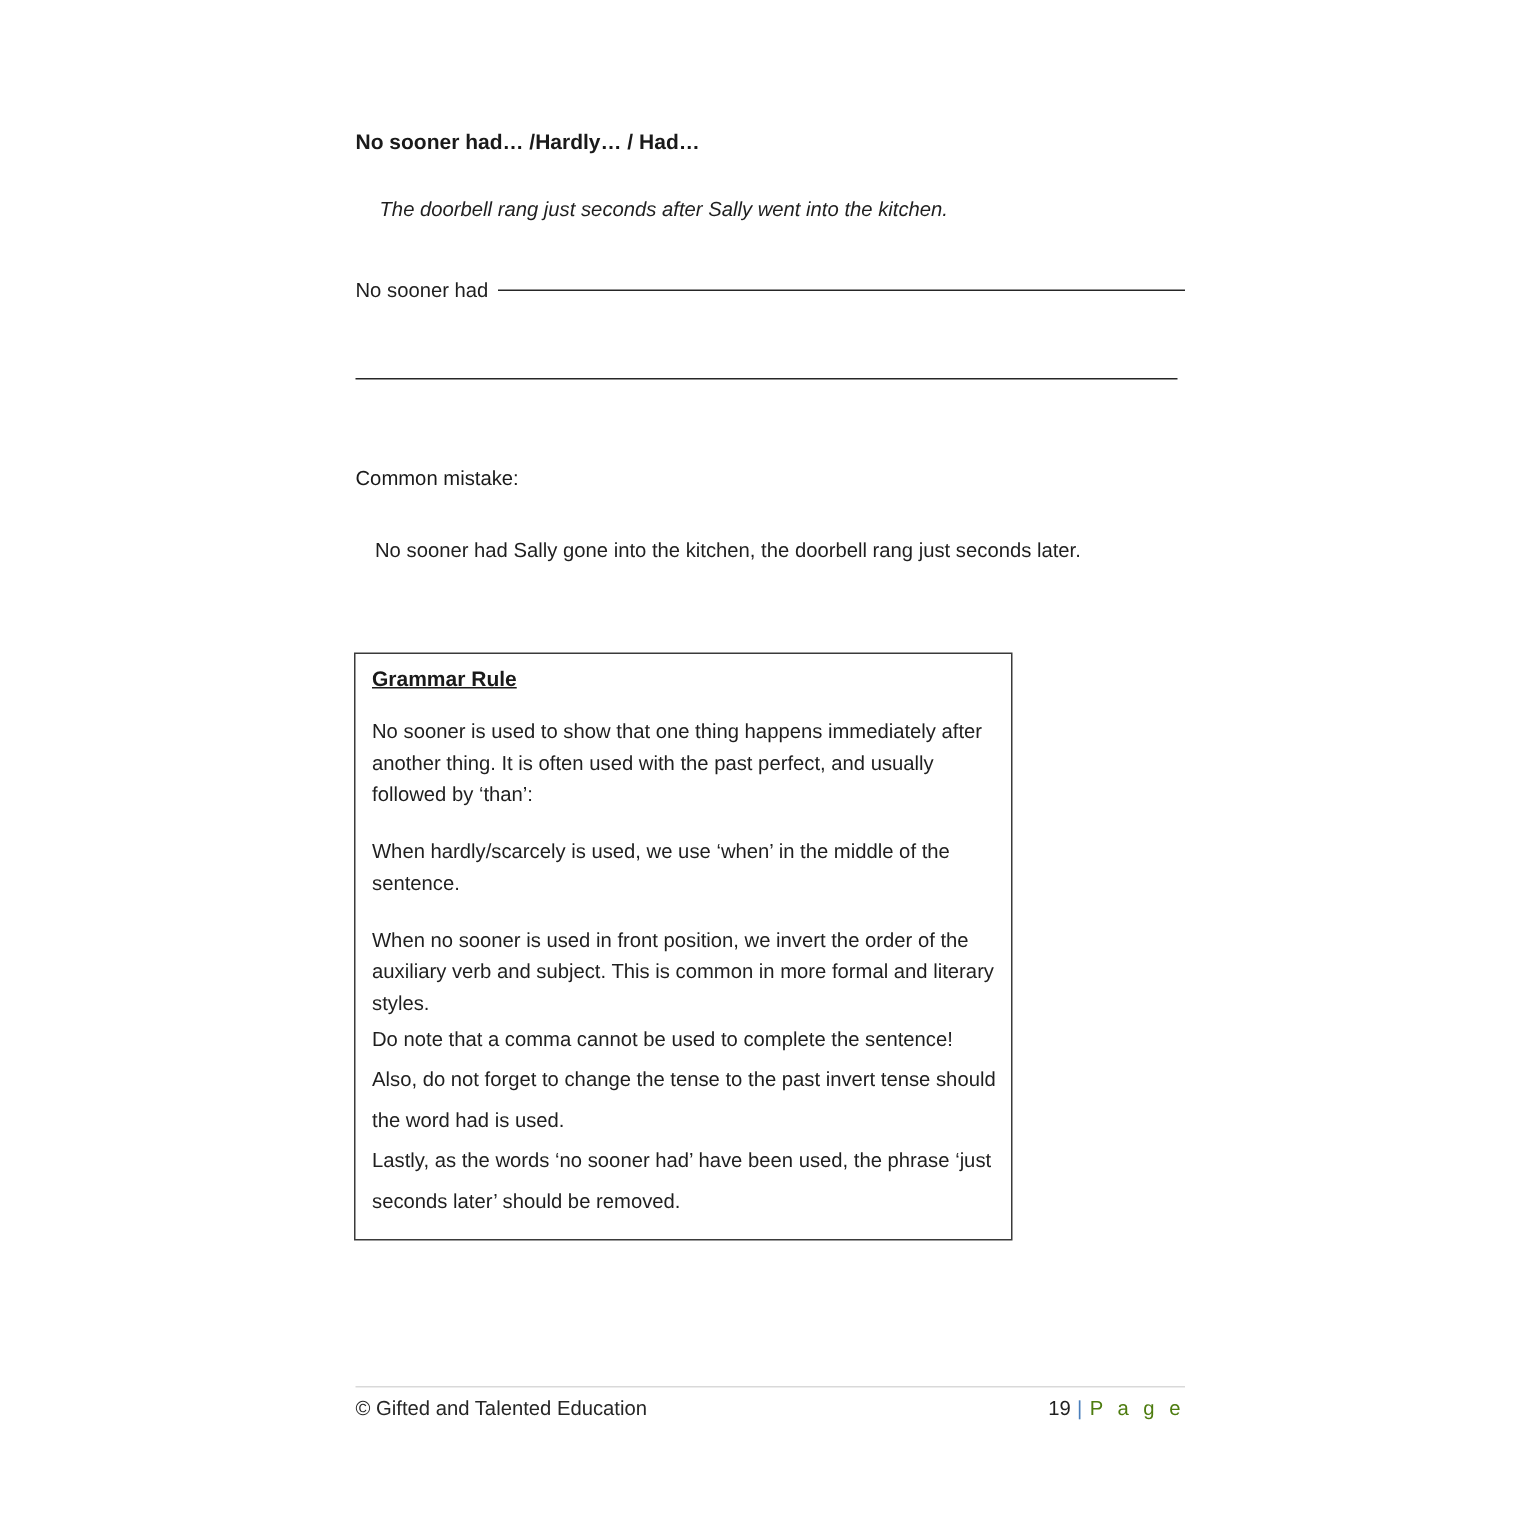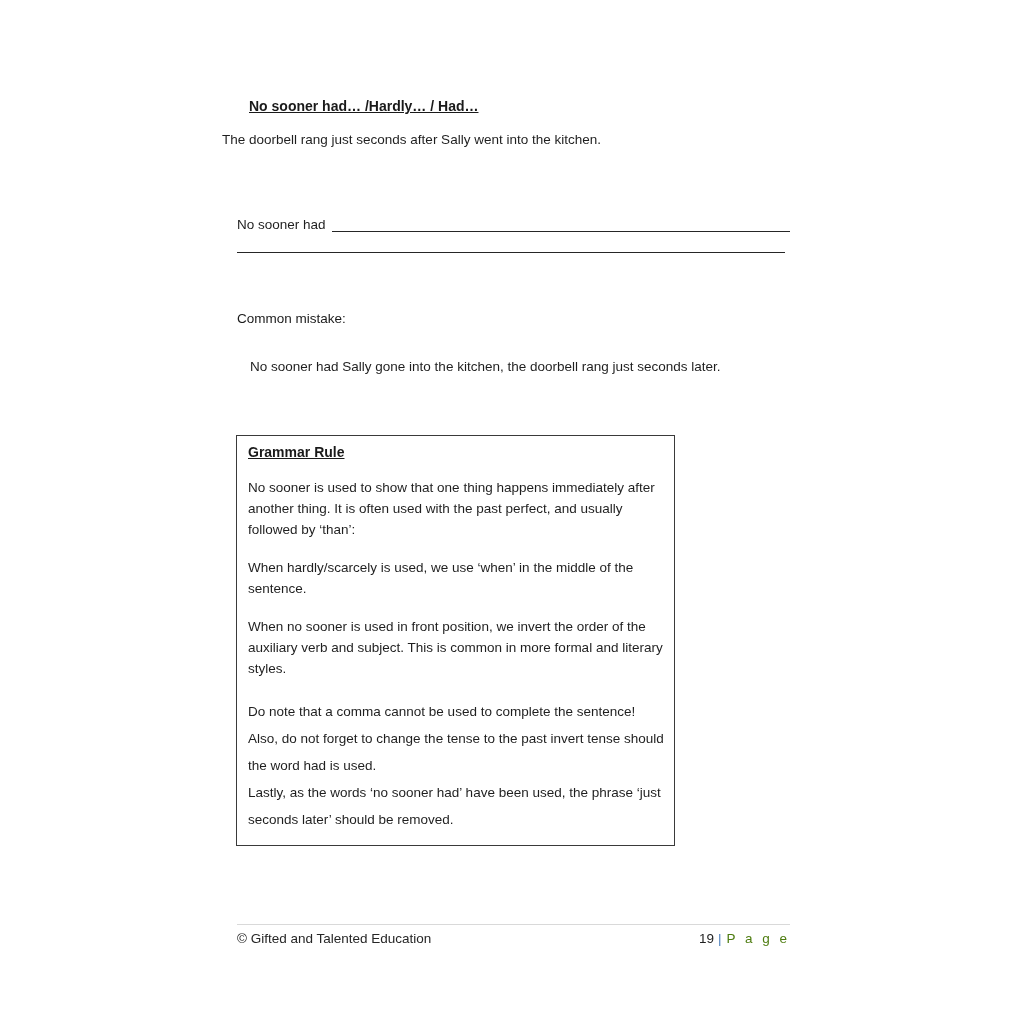--- a/index.html
+++ b/index.html
@@ -14,39 +14,39 @@
     background: #ffffff;
     font-family: "Liberation Sans", sans-serif;
     color: #1f1f1f;
     font-size: 13.5px;
     overflow: hidden;
   }
   .title {
     position: absolute;
     left: 237px;
     top: 86px;
-    margin: 12px;
+    margin: 0;
     font-size: 14px;
     font-weight: bold;
-    text-decoration: underline;
     color: #1a1a1a;
   }
   .sentence {
     position: absolute;
-    left: 222px;
+    left: 253px;
     top: 132px;
     margin: 0;
+    font-style: italic;
   }
   .prompt-row {
     position: absolute;
     left: 237px;
-    top: 217px;
+    top: 186px;
     width: 553px;
     display: flex;
-    align-items: flex-end;
+    align-items: center;
   }
   .prompt-row .prompt-text {
     white-space: nowrap;
   }
   .blank-fill {
     flex: 1;
     margin-left: 6px;
     border-bottom: 1.4px solid #262626;
   }
   .blank-line-2 {
@@ -85,21 +85,20 @@
     font-size: 14px;
     font-weight: bold;
     text-decoration: underline;
     color: #1a1a1a;
   }
   .rule-p {
     margin: 17px 0 0 0;
     line-height: 21px;
   }
   .rule-wide-group {
-    margin-top: 19px;
   }
   .rule-wide-group p {
     margin: 0;
     line-height: 27px;
   }
   .footer-rule {
     position: absolute;
     left: 237px;
     top: 924px;
     width: 553px;

